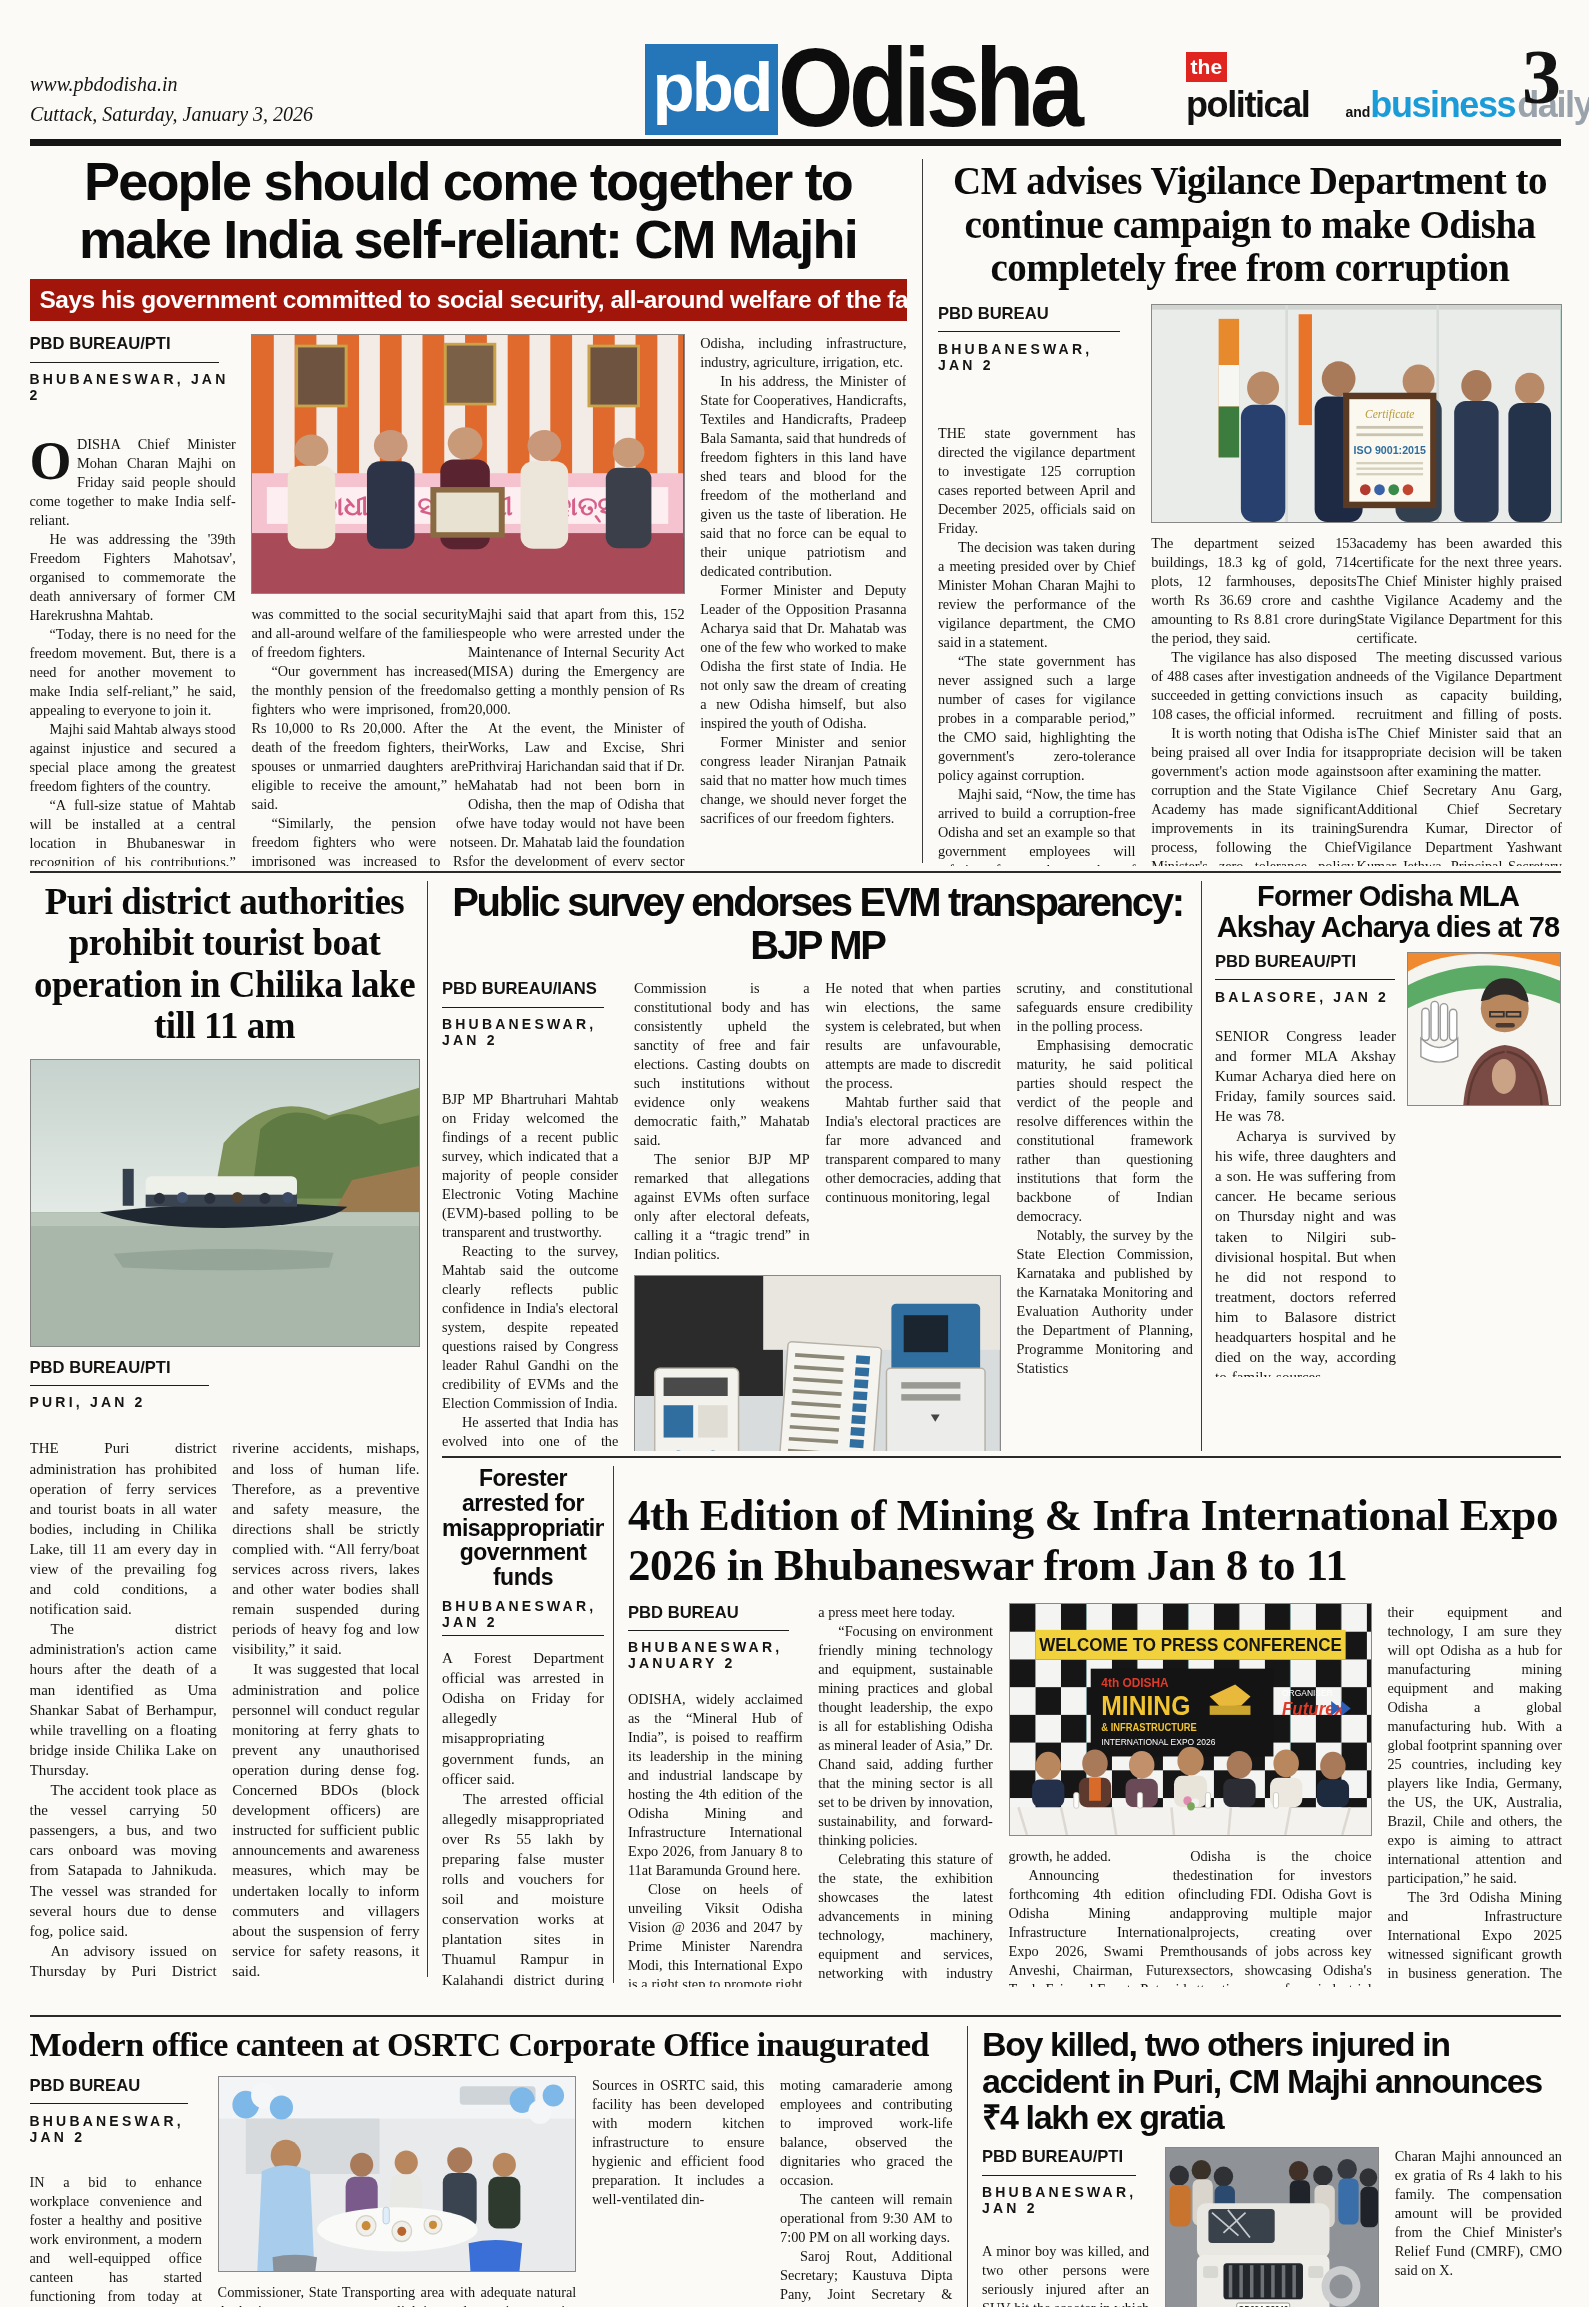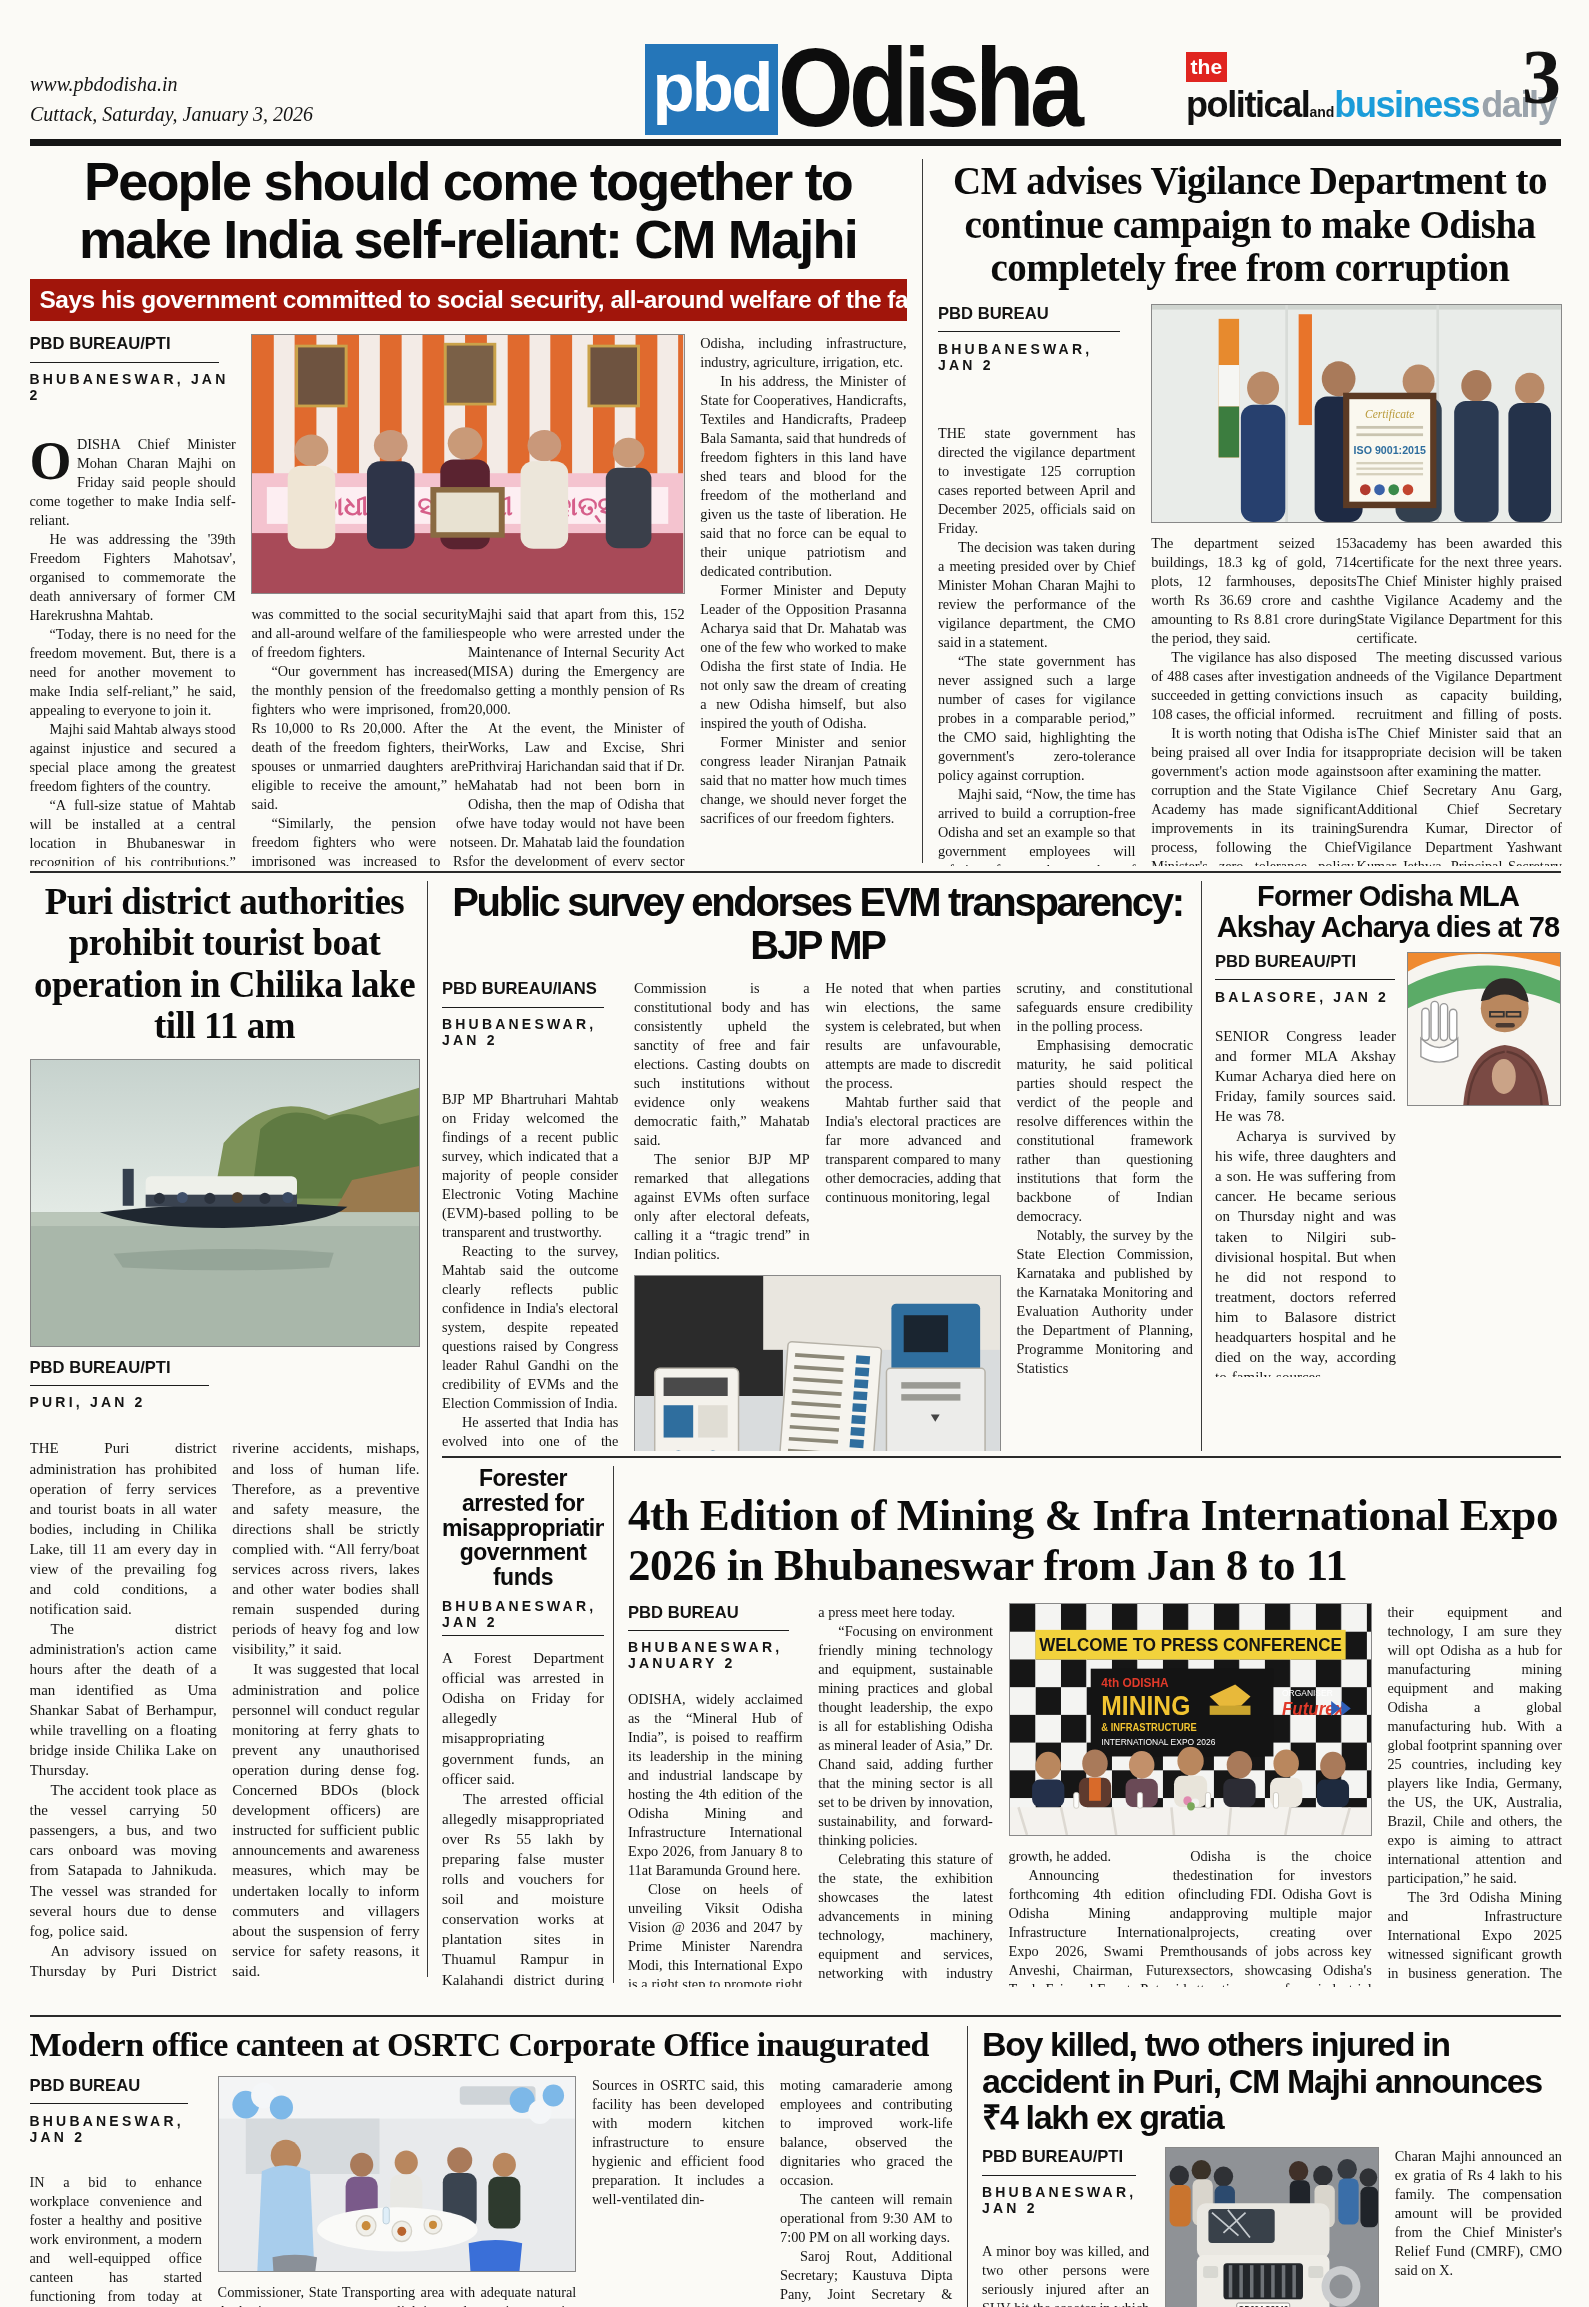--- a/index.html
+++ b/index.html
@@ -12,21 +12,21 @@
   .logo .pbd{background:#2576b9;color:#fff;font-family:"Liberation Sans",sans-serif;
              font-weight:bold;font-size:69px;line-height:1;padding:8.3px 6.5px 12px 6.5px;
              letter-spacing:-2.8px;border:1.8px solid #2576b9;}
   .logo .od{font-family:"Liberation Sans",sans-serif;font-weight:bold;color:#0d0d0d;
             font-size:97px;line-height:0.85;letter-spacing:-4.6px;transform:scaleY(1.15);transform-origin:bottom;}
   .brand{position:absolute;left:1186px;top:52px;width:378px;}
   .brand .the{display:inline-block;background:#e02520;color:#fff;font-family:"Liberation Sans",sans-serif;
               font-weight:bold;font-size:21px;padding:2.8px 4.6px;margin-bottom:2.8px;}
   .brand .line{white-space:nowrap;font-family:"Liberation Sans",sans-serif;font-weight:bold;}
   .brand .pol{color:#111;font-size:36px;letter-spacing:-1.4px;}
-  .brand .and{color:#111;font-size:14px;}
+  .brand .and{color:#111;font-size:14px;margin-left:36px;}
   .brand .bus{color:#1b9cd9;font-size:36px;letter-spacing:-1.4px;}
   .brand .dai{color:#9aa3ab;font-size:36px;letter-spacing:-1.4px;}
   .pageno{position:absolute;left:1522px;top:32px;font-size:78px;font-weight:bold;font-family:"Liberation Serif",serif;}
   .mastrule{position:absolute;left:29.5px;top:139px;width:1531px;height:6.5px;background:#151515;}
   
   .art{position:absolute;overflow:hidden;}
   .hl-sans{font-family:"Liberation Sans",sans-serif;font-weight:bold;color:#0b0b0b;
            letter-spacing:-1.8px;text-align:center;line-height:1.08;}
   .hl-serif{font-family:"Liberation Serif",serif;font-weight:bold;color:#0b0b0b;
             letter-spacing:-0.5px;text-align:center;line-height:1.12;}
@@ -35,21 +35,21 @@
   .byline{font-family:"Liberation Sans",sans-serif;font-weight:bold;font-size:16.6px;letter-spacing:0;}
   .brule{border-top:1.4px solid #1c1c1c;width:92%;margin:7.4px 0 8.3px 0;}
   .dateline{font-family:"Liberation Sans",sans-serif;font-weight:bold;font-size:14px;letter-spacing:3.2px;}
   .colblock{text-align:justify;font-size:14.3px;line-height:1.33;overflow:hidden;}
   .colblock p{margin:0;text-indent:1.4em;}
   .colblock p:first-child{text-indent:0;}
   .wide{font-size:15px;word-spacing:1.4px;line-height:1.34;}
   .dc p:first-child::first-letter{float:left;font-size:54px;line-height:0.8;padding:4.6px 5.5px 0 0;font-weight:bold;}
   .vline{position:absolute;width:1.4px;background:#3a3a3a;}
   .hline{position:absolute;height:1.8px;background:#2a2a2a;}
-  .photo{position:relative;overflow:hidden;background:#e5e5e5;border:0.5px solid #888;}
+  .photo{position:relative;overflow:hidden;background:#0f766e;border:0.5px solid #888;}
   .photo svg{display:block;width:100%;height:100%;}
   .bodygrid{display:grid;gap:15.7px;}
   .subgrid{display:grid;grid-template-columns:1fr 1fr;gap:0;margin-top:11px;}
 </style>
 </head>
 <body>
 
 <div id="page">
 
   <div class="mast-left">

